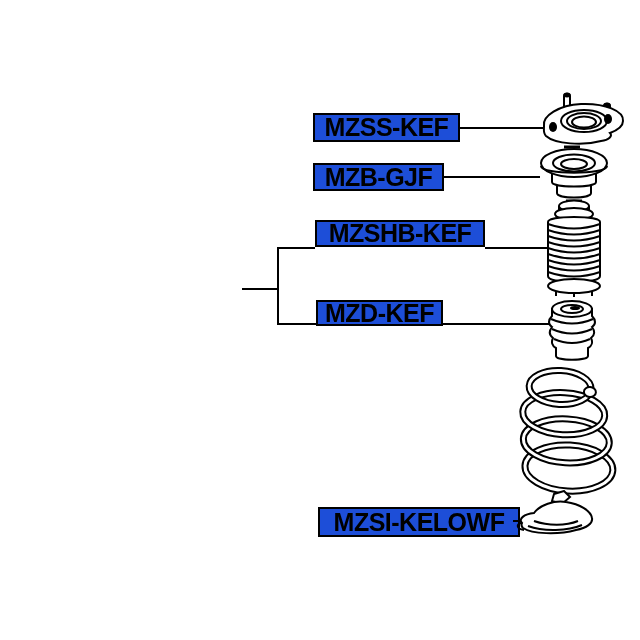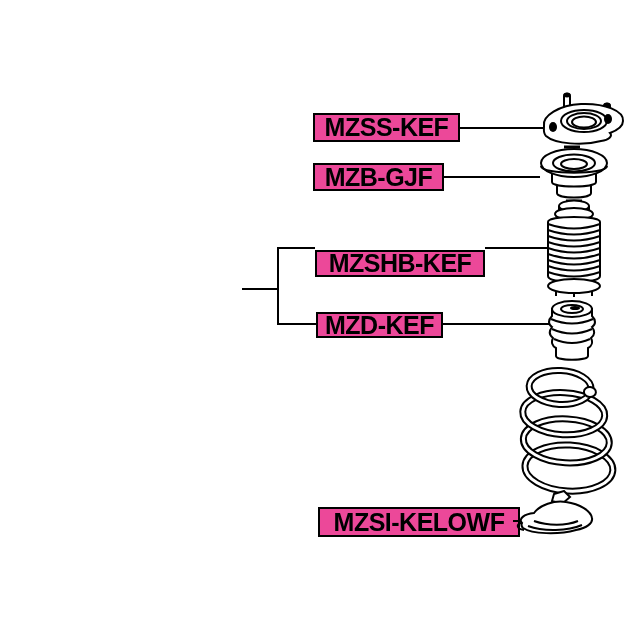--- a/index.html
+++ b/index.html
@@ -11,21 +11,21 @@
   #canvas {
     position: relative;
     width: 640px;
     height: 640px;
     background: #ffffff;
     overflow: hidden;
   }
   .callout-box {
     position: absolute;
     border: 2px solid #000000;
-    background: #ec4899;
+    background: #1d4ed8;
     color: #000000;
     font-weight: 700;
     font-size: 25px;
     letter-spacing: -0.5px;
     display: flex;
     align-items: center;
     justify-content: center;
     white-space: nowrap;
     box-sizing: border-box;
     line-height: 1;
@@ -41,26 +41,26 @@
 <div id="canvas">
 
   <div class="callout-box" style="left:313px; top:113px; width:147px; height:29px;">
     <span>MZSS-KEF</span>
   </div>
 
   <div class="callout-box" style="left:313px; top:163px; width:131px; height:28px;text-align:center;">
     <span>MZB-GJF</span>
   </div>
 
-  <div class="callout-box" style="left:315px; top:250px; width:170px; height:27px;">
+  <div class="callout-box" style="left:315px; top:220px; width:170px; height:27px;">
     <span>MZSHB-KEF</span>
   </div>
 
 
-  <div class="callout-box" style="left:316px; top:312px; width:127px; height:26px;">
+  <div class="callout-box" style="left:316px; top:300px; width:127px; height:26px;">
     <span>MZD-KEF</span>
   </div>
 
   <div class="callout-box" style="left:318px; top:507px; width:202px; height:30px;">
     <span>MZSI-KELOWF</span>
   </div>
 
   <div class="hline" style="left:460px; top:127px; width:83px;"></div>
   <div class="hline" style="left:444px; top:176px; width:96px;"></div>
   <div class="hline" style="left:485px; top:247px; width:63px;"></div>

